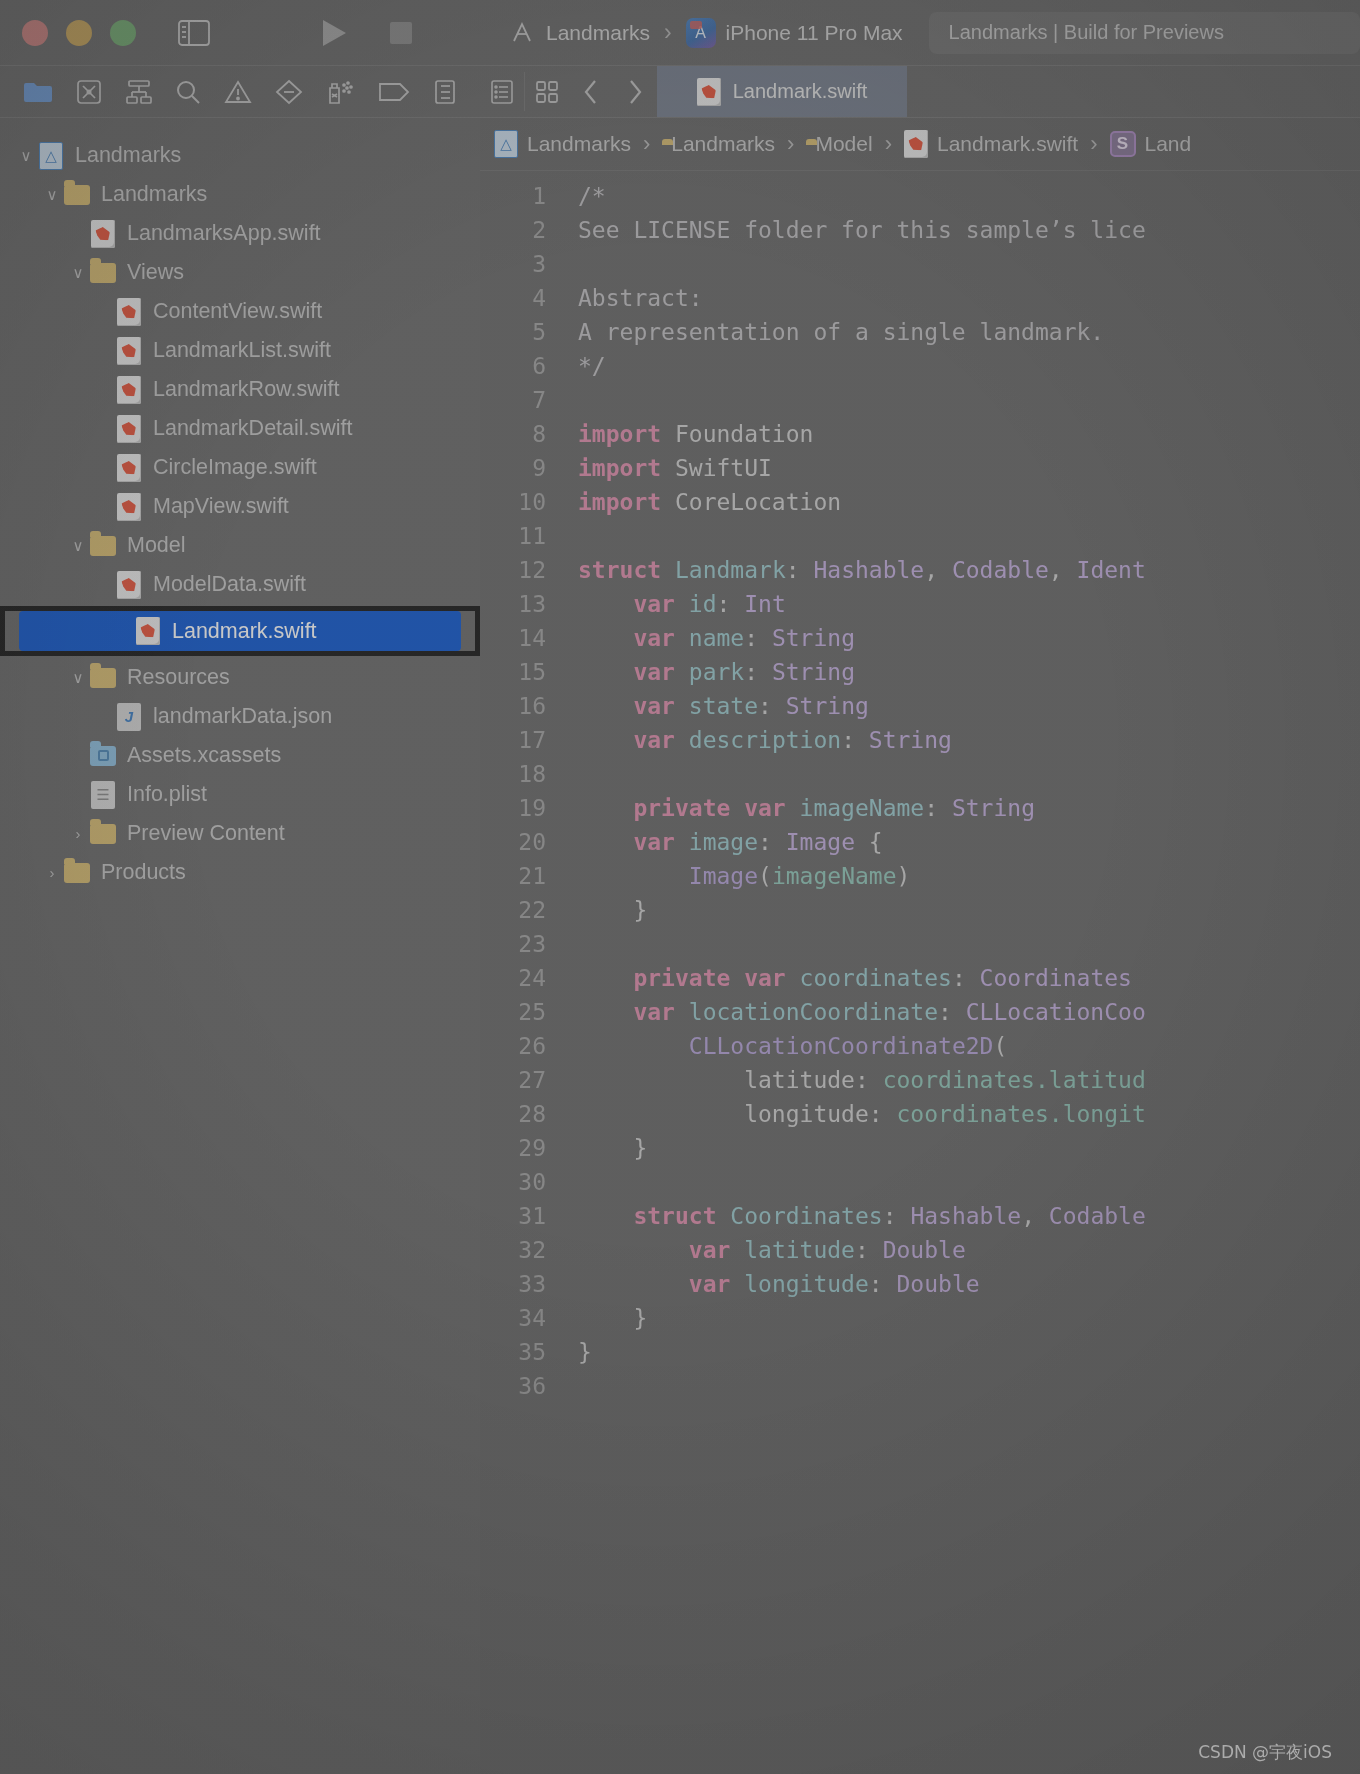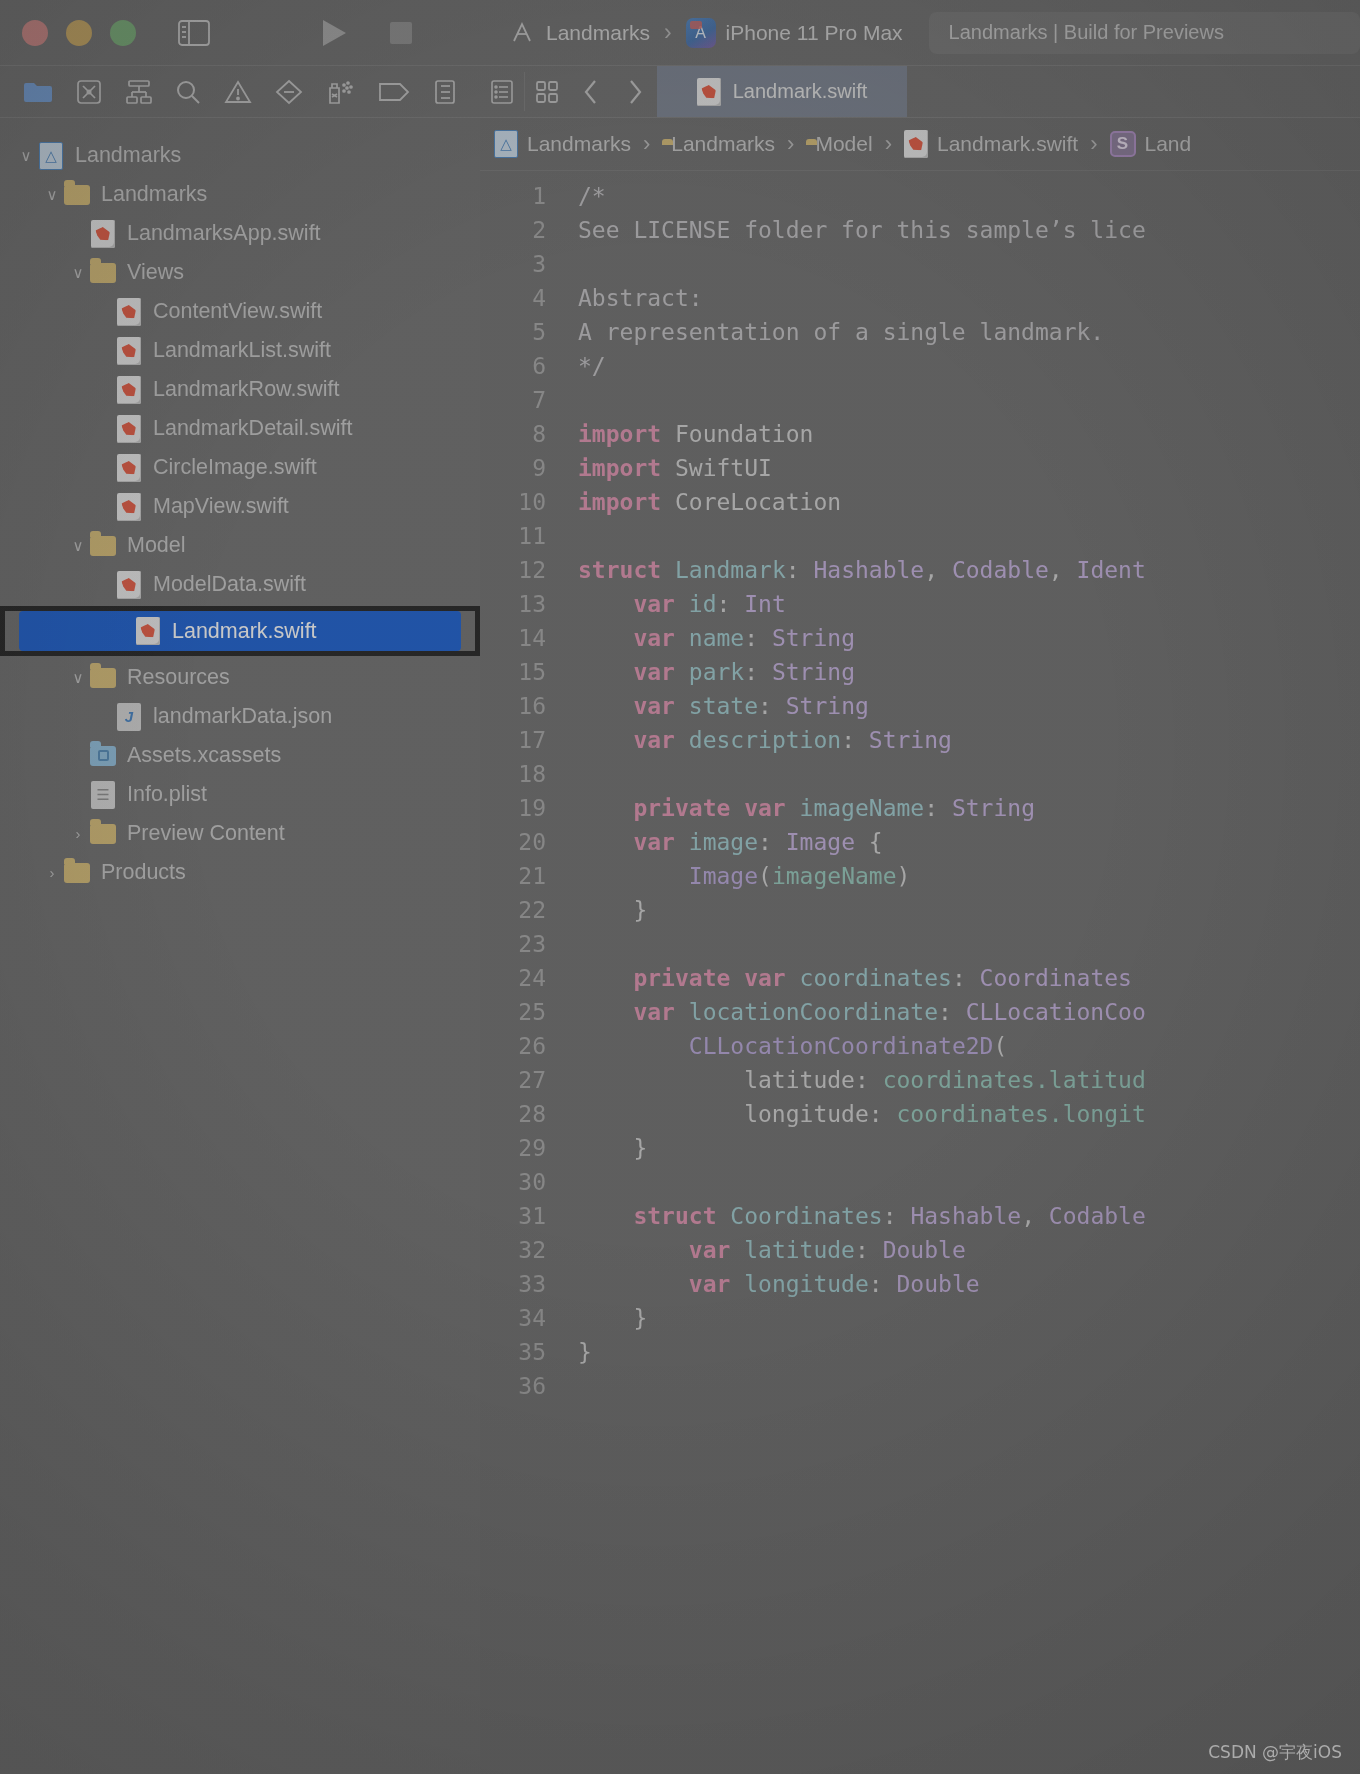--- a/index.html
+++ b/index.html
@@ -374,21 +374,21 @@
     position: absolute;
     inset: 0;
     pointer-events: none;
     background:
       radial-gradient(ellipse 115% 95% at 48% 42%, rgba(0,0,0,0.0) 28%, rgba(0,0,0,0.10) 62%, rgba(0,0,0,0.19) 100%),
       linear-gradient(rgba(70,70,70,0.30), rgba(70,70,70,0.30));
     mix-blend-mode: normal;
   }
   .watermark {
     position: absolute;
-    right: 18px;
+    right: 28px;
     bottom: 10px;
     color: #bbbbbb;
     font-size: 17px;
     opacity: .85;
     font-family: "DejaVu Sans", sans-serif;
   }
 </style>
 </head>
 <body>
 

